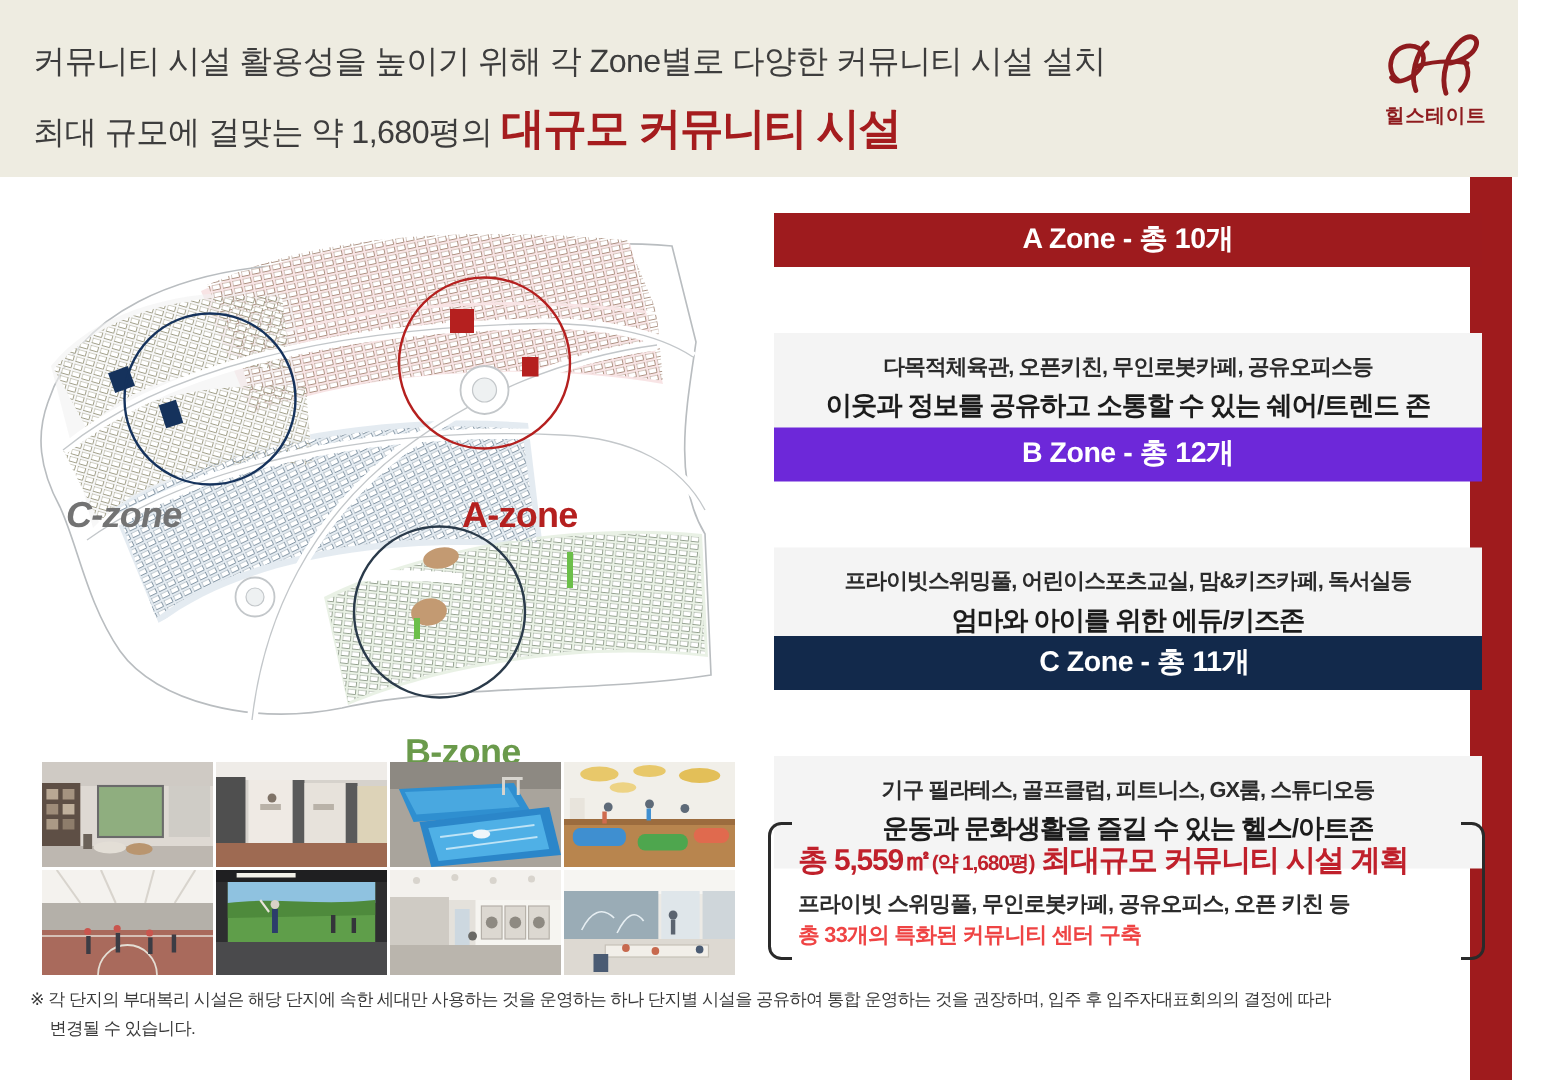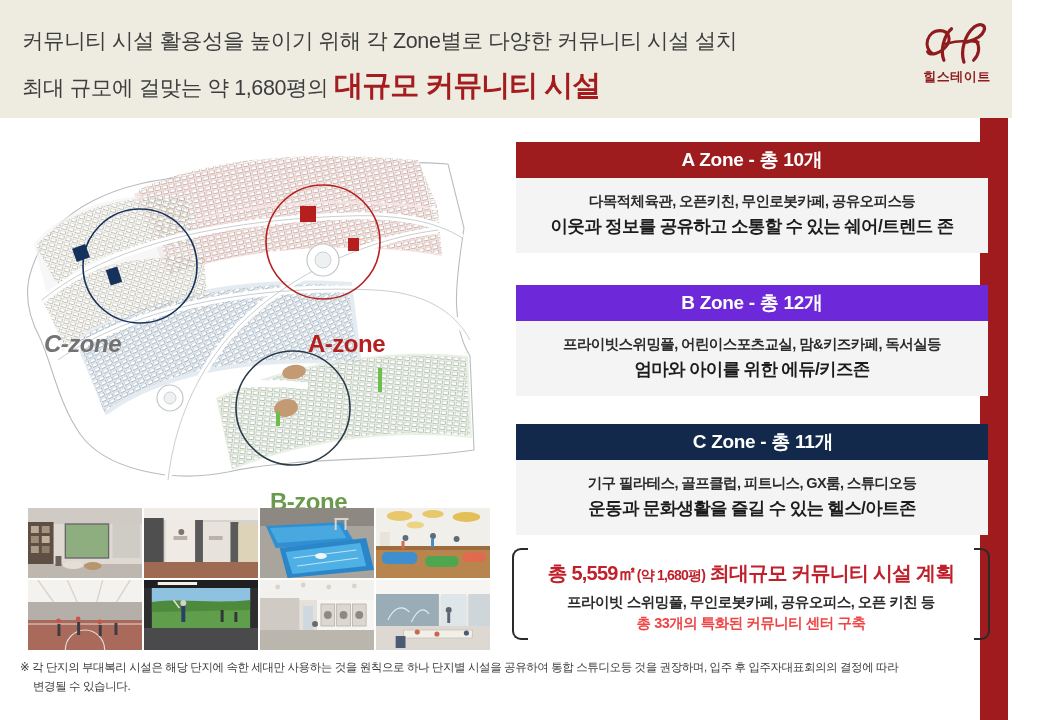--- a/index.html
+++ b/index.html
@@ -70,21 +70,21 @@
   .photo { position: relative; overflow: hidden; background: #cfcfcf; }
   .photo svg { width: 100%; height: 100%; display: block; }
 
   
   .zone-card { position: absolute; left: 516px; width: 472px; }
   .zone-head {
     height: 36px; line-height: 36px; text-align: center;
     color: #ffffff; font-weight: bold; font-size: 19px; letter-spacing: -0.3px;
   }
   .zone-body {
-    background: #f4f4f4; padding: 14px 10px 16px; text-align: center;
+    background: #f4f4f4; padding: 14px 10px 16px; text-align: center; margin-top: 44px;
   }
   .zone-sub {
     font-size: 14.5px; color: #2b2b2b; font-weight: bold;
     letter-spacing: -0.6px; line-height: 1.35;
   }
   .zone-main {
     margin-top: 3px; font-size: 17.5px; color: #1c1c1c; font-weight: bold;
     letter-spacing: -0.7px; line-height: 1.3;
   }
   #card-a { top: 142px; }
@@ -98,21 +98,21 @@
   #summary {
     position: absolute; left: 512px; top: 548px; width: 478px; height: 92px;
   }
   .bracket {
     position: absolute; top: 0; width: 16px; height: 92px;
     border-top: 2.5px solid #2a2a2a; border-bottom: 2.5px solid #2a2a2a;
   }
   #bracket-left { left: 0; border-left: 2.5px solid #2a2a2a; border-radius: 9px 0 0 9px; }
   #bracket-right { right: 0; border-right: 2.5px solid #2a2a2a; border-radius: 0 9px 9px 0; }
   #summary-inner {
-    position: absolute; left: 20px; right: 20px; top: 12px; text-align: center;
+    position: absolute; left: 20px; right: 20px; top: 12px; text-align: left;
   }
   #summary-title {
     color: #c0202b; font-weight: bold; font-size: 20px; letter-spacing: -0.8px;
     white-space: nowrap;
   }
   #summary-title .small { font-size: 14px; font-weight: bold; }
   #summary-l1 {
     margin-top: 6px; font-size: 14.5px; color: #2b2b2b; font-weight: bold;
     letter-spacing: -0.5px;
   }
@@ -465,17 +465,17 @@
       <div id="summary-title">
         <span>총 5,559㎡</span><span class="small">(약 1,680평)</span>
         <span>최대규모 커뮤니티 시설 계획</span>
       </div>
       <div id="summary-l1">프라이빗 스위밍풀, 무인로봇카페, 공유오피스, 오픈 키친 등</div>
       <div id="summary-l2">총 33개의 특화된 커뮤니티 센터 구축</div>
     </div>
   </div>
 
   <div id="footer">
-    <div id="footer-line1">※ 각 단지의 부대복리 시설은 해당 단지에 속한 세대만 사용하는 것을 원칙으로 하나 단지별 시설을 공유하여 통합 스튜디오등 것을 권장하며, 입주 후 입주자대표회의의 결정에 따라</div>
+    <div id="footer-line1">※ 각 단지의 부대복리 시설은 해당 단지에 속한 세대만 사용하는 것을 운영하는 하나 단지별 시설을 공유하여 통합 운영하는 것을 권장하며, 입주 후 입주자대표회의의 결정에 따라</div>
     <div id="footer-line2">변경될 수 있습니다.</div>
   </div>
 
 </div>
 
 </body></html>

